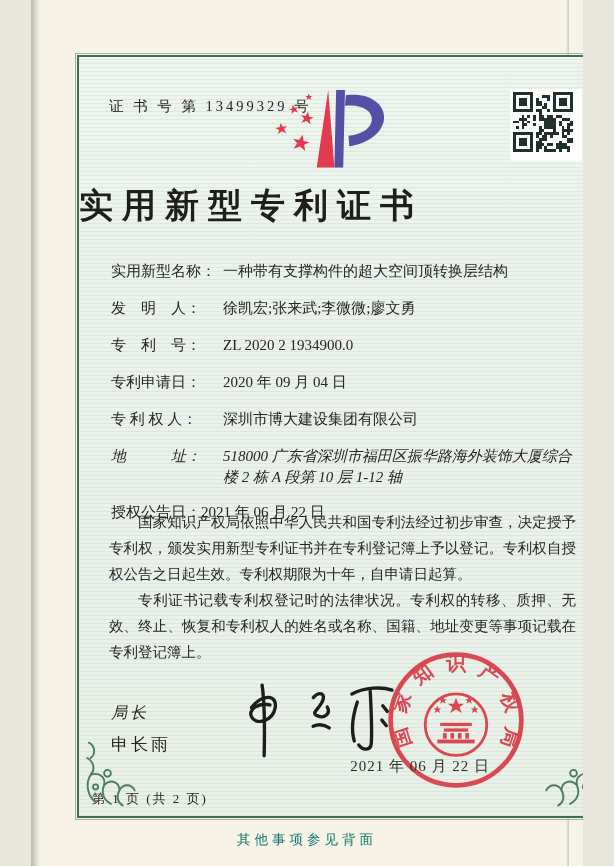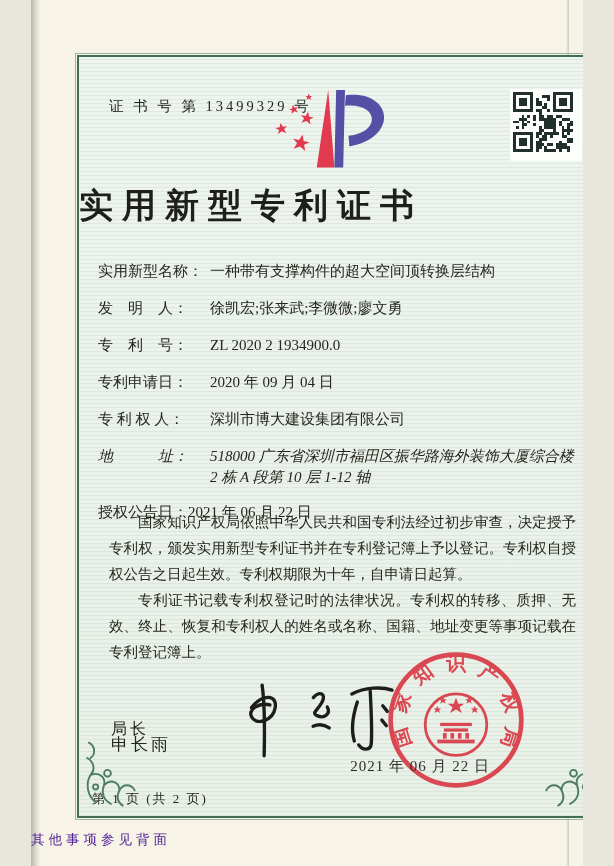--- a/index.html
+++ b/index.html
@@ -24,41 +24,41 @@
     border:2px solid #3f6e55;
     background:
       repeating-linear-gradient(0deg, rgba(110,155,125,0.12) 0 1px, rgba(0,0,0,0) 1px 4px),
       linear-gradient(#eef4ee,#e9f0e8);
   }
   .cert-no{position:absolute;left:30px;top:40px;font-size:14.5px;letter-spacing:3px;}
   .logo{position:absolute;left:50%;top:22px;transform:translateX(-55%);}
   .qr{position:absolute;right:20px;top:32px;width:66px;height:66px;background:#fdfdfb;padding:3px;}
   .title{position:absolute;top:126px;left:0;width:100%;text-align:left;
     font-size:34px;font-weight:700;letter-spacing:9px;color:#1e1e1a;}
-  .fields{position:absolute;top:204px;left:19px;right:24px;font-size:15px;line-height:21px;}
+  .fields{position:absolute;top:204px;left:32px;right:24px;font-size:15px;line-height:21px;}
   .field-row{display:flex;margin-bottom:16px;}
   .field-row.address{margin-bottom:10px;font-style:italic;}
   .field-label{flex:0 0 112px;white-space:nowrap;}
   .field-value{flex:1;}
   .grant-row{display:flex;margin-top:14px;flex-direction:column;}
   .grant-left{flex:0 0 285px;display:flex;}
   .grant-right{display:flex;}
   .paras{position:absolute;top:452px;left:30px;right:26px;
     font-size:14.5px;line-height:26px;text-align:justify;}
   .paras p{margin:0;text-indent:2em;}
-  .director-title{position:absolute;left:32px;bottom:76px;font-size:16px;letter-spacing:3px;}
+  .director-title{position:absolute;left:32px;bottom:92px;font-size:16px;letter-spacing:3px;font-style:italic;}
   .director-name{position:absolute;left:32px;bottom:60px;font-size:17px;letter-spacing:3px;text-align:right;}
   .signature{position:absolute;left:148px;bottom:52px;transform:rotate(-3deg);}
   .seal{position:absolute;right:76px;bottom:26px;width:140px;height:140px;opacity:0.92;}
   .seal-date{position:absolute;right:112px;bottom:40px;font-size:15px;letter-spacing:1px;
     color:#30302b;z-index:5;white-space:nowrap;}
   .page-number{position:absolute;left:0;bottom:8px;width:100%;text-align:left;
     font-size:13px;letter-spacing:2px;padding-left:13px;}
-  .footer-note{position:absolute;top:831px;left:0;width:100%;
-    font-size:13.5px;letter-spacing:4px;color:#4c1d95;}
+  .footer-note{position:absolute;top:831px;left:0;width:100%;text-align:center;
+    font-size:13.5px;letter-spacing:4px;color:#0f766e;}
   .ornament{position:absolute;bottom:3px;}
   .ornament.left{left:3px;}
   .ornament.right{right:3px;transform:scaleX(-1);}
 </style>
 </head>
 <body>
 
 <div class="page">
   <div class="scan-edge-left"></div>
   <div class="scan-edge-right"></div>

